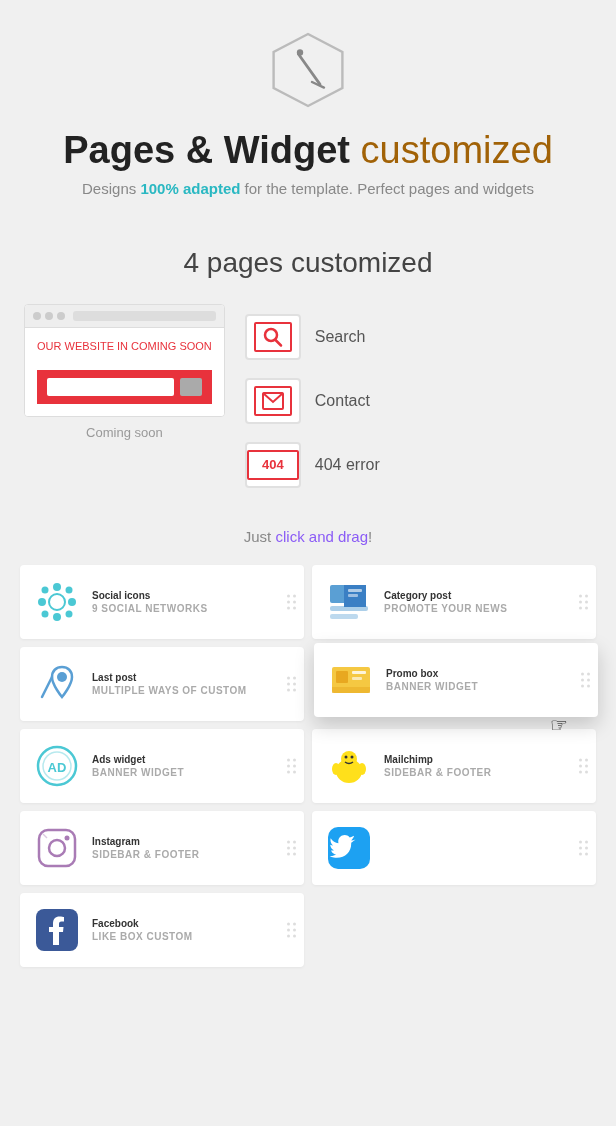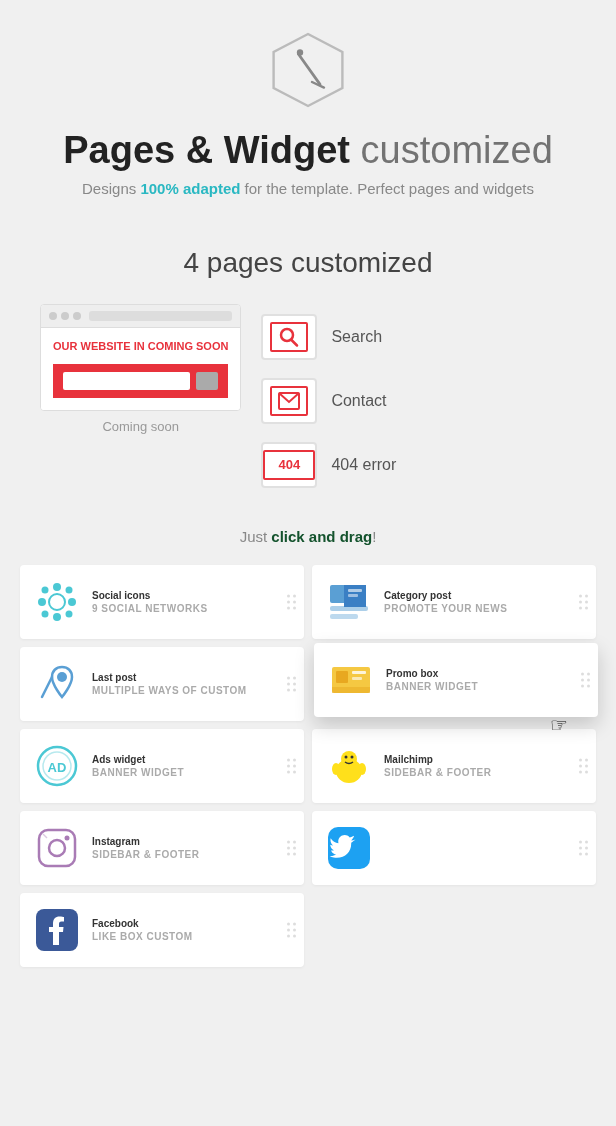--- a/index.html
+++ b/index.html
@@ -56,21 +56,21 @@
     
     .section-title {
       font-size: 28px;
       font-weight: 300;
       color: #444;
       text-align: center;
       margin-bottom: 25px;
     }
 
     .pages-section {
-      padding: 10px 40px 20px;
+      padding: 10px 24px 20px;
     }
 
     .pages-grid {
       display: flex;
       align-items: flex-start;
       gap: 20px;
     }
 
     
     .coming-soon-mockup {
@@ -106,23 +106,23 @@
     }
 
     .mockup-body {
       padding: 12px;
       background: #fff;
     }
 
     .coming-soon-title {
       text-align: left;
       font-size: 11px;
-      font-weight: bold;
+      font-weight: normal;
       color: #e8323c;
-      margin-bottom: 12px;
+      margin-bottom: 18px;
     }
 
     .countdown-row {
       display: flex;
       justify-content: center;
       gap: 4px;
       margin-bottom: 12px;
     }
 
     .count-box {
@@ -241,22 +241,22 @@
     }
 
     .widget-subtitle {
       text-align: center;
       font-size: 15px;
       color: #888;
       margin-bottom: 20px;
     }
 
     .widget-subtitle .accent-cyan {
-      color: #14532d;
-      font-weight: bold;
+      color: #8b5cf6;
+      font-weight: normal;
     }
 
     .widget-grid {
       display: grid;
       grid-template-columns: 1fr 1fr;
       gap: 8px;
     }
 
     .widget-card {
       background: #fff;
@@ -346,21 +346,21 @@
   <div class="header-section">
 
     <div class="hex-icon">
       <svg viewBox="0 0 100 100" xmlns="http://www.w3.org/2000/svg">
         <polygon points="50,5 93,27.5 93,72.5 50,95 7,72.5 7,27.5" fill="none" stroke="#bbb" stroke-width="3"></polygon>
         <line x1="38" y1="30" x2="65" y2="68" stroke="#888" stroke-width="3.5" stroke-linecap="round"></line>
         <circle cx="40" cy="28" r="4" fill="#888"></circle>
         <line x1="55" y1="65" x2="70" y2="72" stroke="#888" stroke-width="3" stroke-linecap="round"></line>
       </svg>
     </div>
-    <h1 class="main-title"><strong>Pages &amp; Widget</strong> <span style="font-weight:300;color:#737373;">customized</span></h1>
+    <h1 class="main-title"><strong>Pages &amp; Widget</strong> <span style="font-weight:300;color:#a16207;">customized</span></h1>
     <p class="subtitle">
       <span>Designs </span><span class="accent">100% adapted</span><span> for the template. Perfect pages and widgets</span>
     </p>
   </div>
 
   <div class="pages-section">
     <h2 class="section-title">4 pages customized</h2>
     <div class="pages-grid">
 
       <div>

